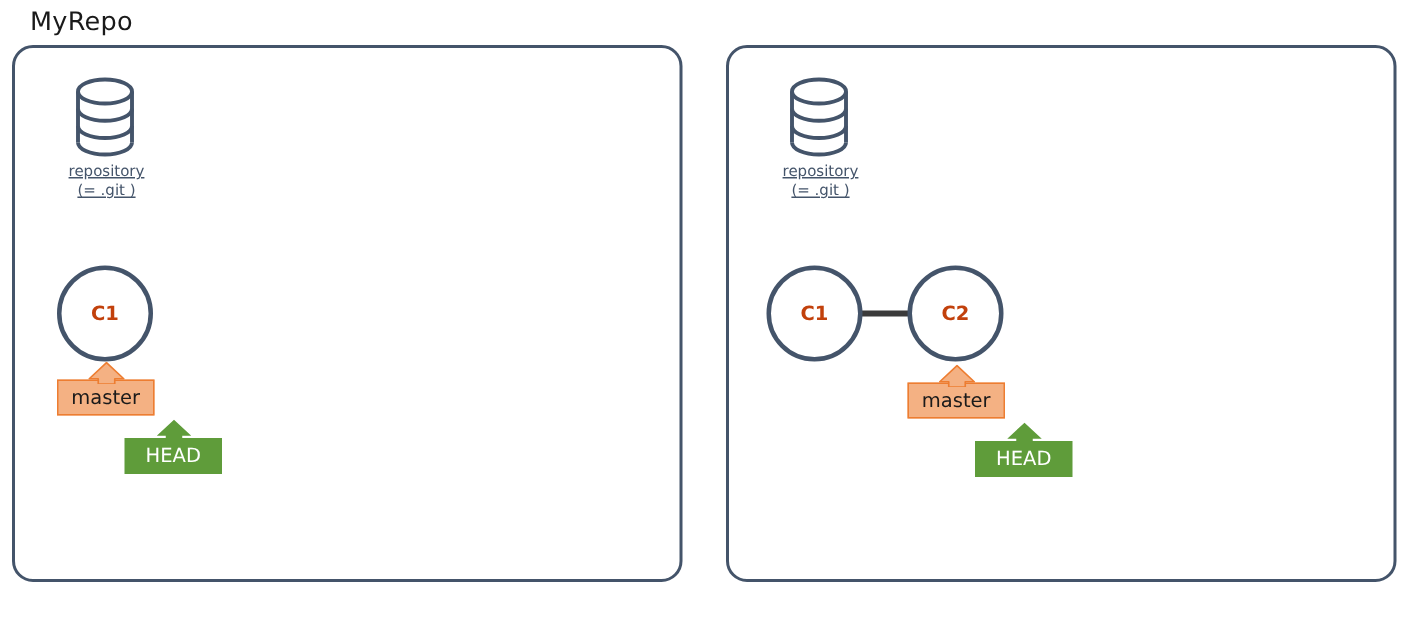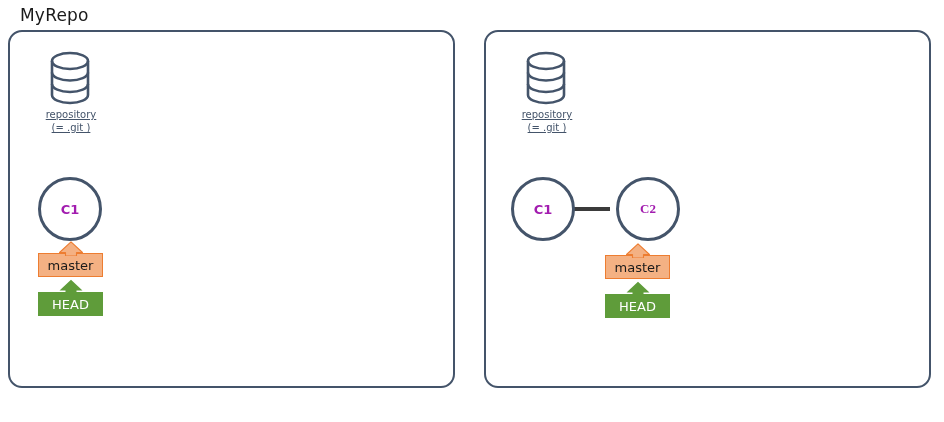--- a/index.html
+++ b/index.html
@@ -79,21 +79,21 @@
     height: 64px;
     border: 3px solid #44546a;
     border-radius: 50%;
     background: #ffffff;
     box-sizing: border-box;
     display: flex;
     align-items: center;
     justify-content: center;
     font-size: 13px;
     font-weight: bold;
-    color: #a21caf;
+    color: #c2410c;
     font-family: "DejaVu Sans", sans-serif;
     z-index: 2;
   }
 
   .commit-link {
     position: absolute;
     height: 4px;
     background: #3b3b3b;
     z-index: 1;
   }
@@ -110,20 +110,21 @@
     z-index: 3;
   }
   .ptr-master {
     background: #f4b183;
     border: 1px solid #ed7d31;
     color: #1a1a1a;
   }
   .ptr-head {
     background: #5f9c3a;
     color: #ffffff;
+    margin-left: 45px;
   }
 
   
   .ptr-arrow {
     position: absolute;
     top: -13px;
     left: 50%;
     transform: translateX(-50%);
     width: 26px;
     height: 14px;
@@ -200,21 +201,21 @@
 
     <div class="repo-label">
       <span>repository</span><br>
       <span>(= .git )</span>
     </div>
 
     <div class="commit-link" style="left:84px; top:175px; width:40px;"></div>
 
     <div class="commit" style="left:25px; top:145px;">C1</div>
 
-    <div class="commit" style="left:130px; top:145px;font-family:Liberation Serif, serif;">C2</div>
+    <div class="commit" style="left:119px; top:145px;">C2</div>
 
     <div class="ptr ptr-master" style="left:119px; top:223px; width:65px; height:24px;">
       <span class="ptr-arrow">
         <svg width="26" height="15" viewBox="0 0 26 15" xmlns="http://www.w3.org/2000/svg">
           <path d="M13,0.8 L24.5,11.5 L18.5,11.5 L18.5,15 L7.5,15 L7.5,11.5 L1.5,11.5 Z" fill="#f4b183" stroke="#ed7d31" stroke-width="1.1" stroke-linejoin="round"></path>
         </svg>
       </span>
       <span>master</span>
     </div>
 

